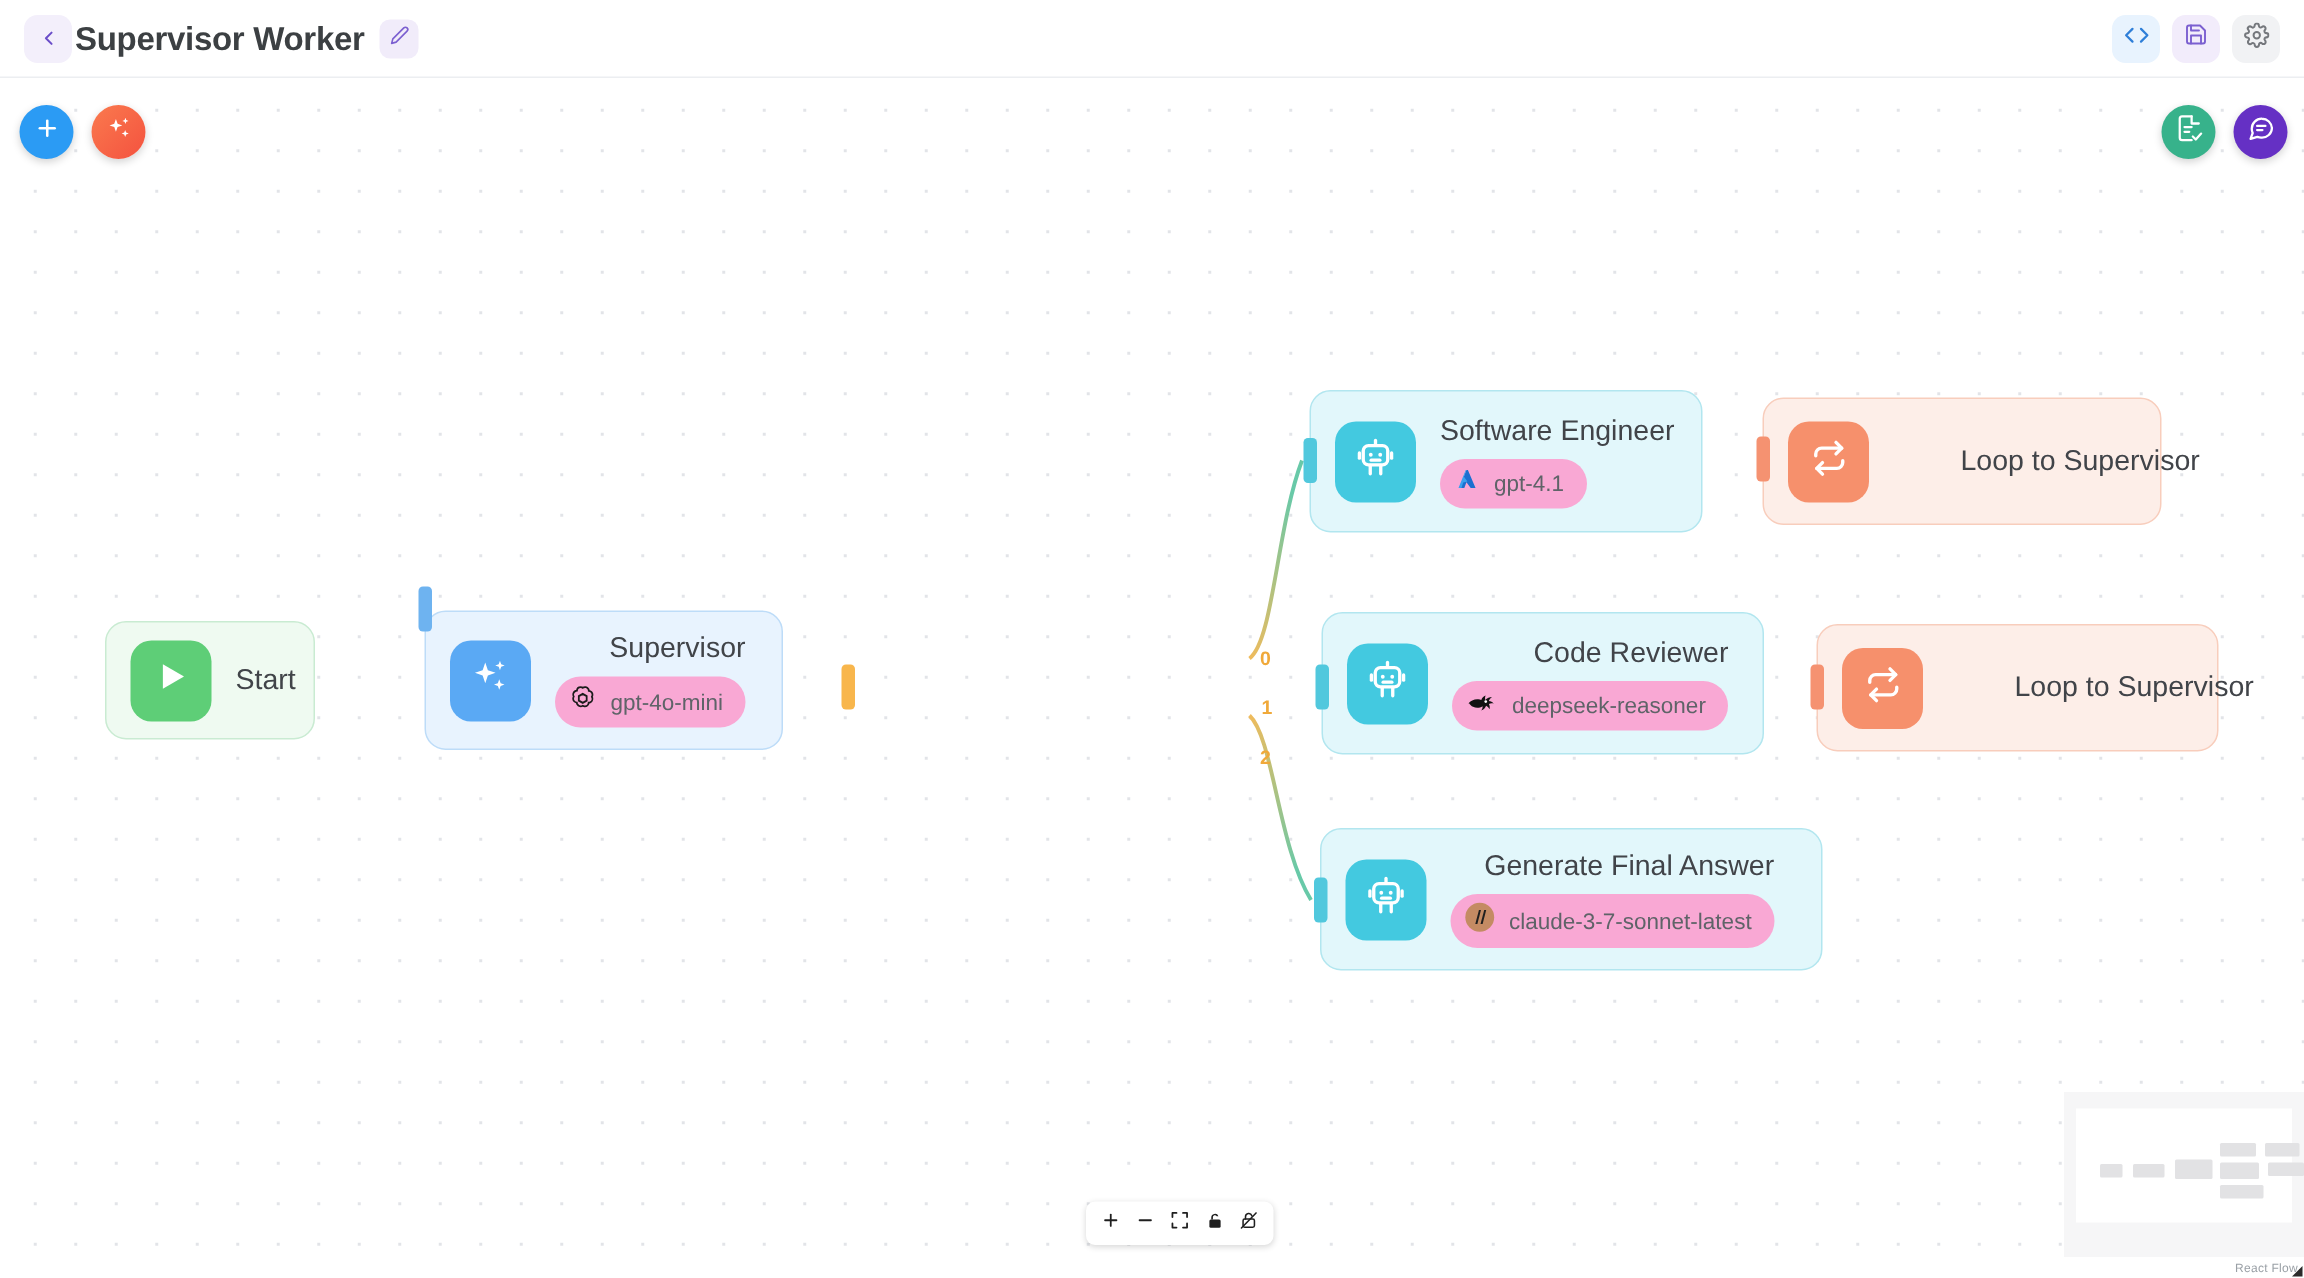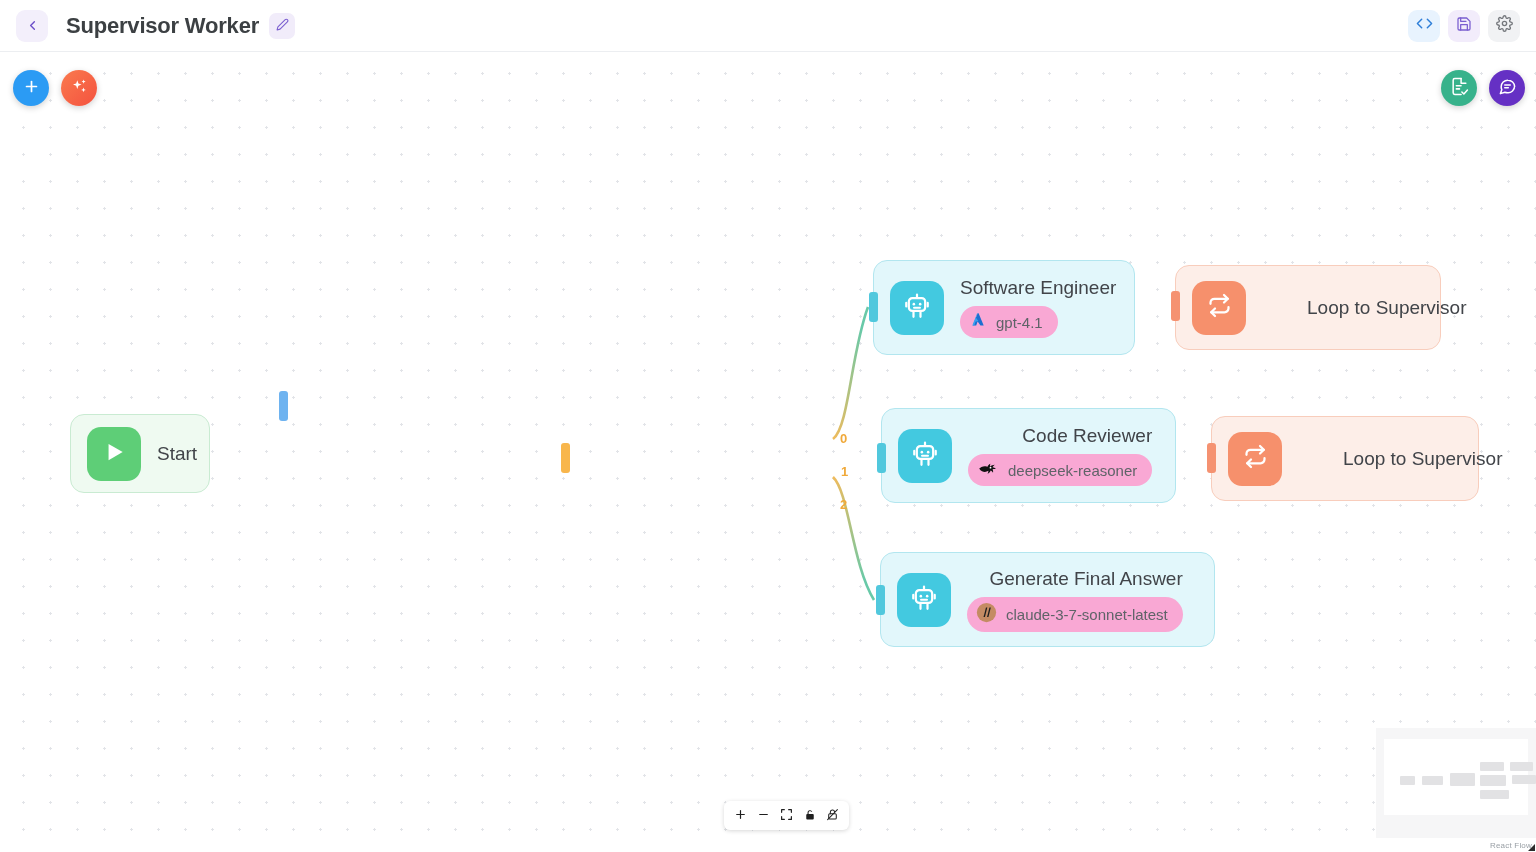--- a/index.html
+++ b/index.html
@@ -22,21 +22,21 @@
   }
   .back-btn {
     width: 32px; height: 32px; border-radius: 9px;
     background: #f3effb;
     display: flex; align-items: center; justify-content: center;
     cursor: pointer; flex: none;
   }
   .back-btn svg { display:block; }
   .page-title {
     font-size: 22px; font-weight: 600; color: #3c4043;
-    margin-left: 18px; letter-spacing: -0.2px;
+    margin-left: 2px; letter-spacing: -0.2px;
     white-space: nowrap;
   }
   .edit-btn {
     width: 26px; height: 26px; border-radius: 7px;
     background: #f1ecfa;
     display: flex; align-items: center; justify-content: center;
     margin-left: 10px; cursor: pointer; flex: none;
   }
   .header-spacer { flex: 1 1 auto; }
   .hdr-icons { display: flex; align-items: center; gap: 8px; }
@@ -334,20 +334,43 @@
         <svg width="26" height="26" viewBox="0 0 24 24" fill="#ffffff">
           <path d="M7 4.5 20 12 7 19.5z"></path>
         </svg>
       </span>
     </div>
     <div class="node-body">
       <div class="node-title">Start</div>
     </div>
   </div>
 
+  <div class="node n-blue" id="node-supervisor">
+    <div class="node-icon">
+      <span>
+        <svg width="28" height="28" viewBox="0 0 24 24" fill="#ffffff">
+          <path d="M9 4 10.5 8.4 14.9 9.9 10.5 11.4 9 15.8 7.5 11.4 3.1 9.9 7.5 8.4z"></path>
+          <path d="M17.4 3 18.1 5 20.1 5.7 18.1 6.4 17.4 8.4 16.7 6.4 14.7 5.7 16.7 5z"></path>
+          <path d="M17 13.6 17.8 15.8 20 16.6 17.8 17.4 17 19.6 16.2 17.4 14 16.6 16.2 15.8z"></path>
+        </svg>
+      </span>
+    </div>
+    <div class="node-body">
+      <div class="node-title">Supervisor</div>
+      <div class="model-pill">
+        <span>
+          <svg width="19" height="19" viewBox="0 0 24 24" fill="none" stroke="#1b1b1b" stroke-width="1.5">
+            <path d="M12 3.2c1.6-1.1 3.7-.6 4.7 1 .3.5.4 1 .4 1.5 1.8.1 3.2 1.6 3.1 3.4 0 .6-.2 1.1-.5 1.6.9 1.6.4 3.6-1.2 4.6-.5.3-1 .4-1.5.4-.1 1.8-1.6 3.2-3.4 3.1-.6 0-1.1-.2-1.6-.5-1.6.9-3.6.4-4.6-1.2-.3-.5-.4-1-.4-1.5-1.8-.1-3.2-1.6-3.1-3.4 0-.6.2-1.1.5-1.6-.9-1.6-.4-3.6 1.2-4.6.5-.3 1-.4 1.5-.4.1-1.7 1.5-3 3.2-3 .6 0 1.2.2 1.7.6z"></path>
+            <path d="M12 8.3 15.3 10.2 15.3 14 12 15.9 8.7 14 8.7 10.2z"></path>
+          </svg>
+        </span>
+        <span class="model-name">gpt-4o-mini</span>
+      </div>
+    </div>
+  </div>
 
 
   <div class="node n-cyan" id="node-engineer">
     <div class="node-icon">
       <span>
         <svg width="28" height="28" viewBox="0 0 24 24" fill="none" stroke="#ffffff" stroke-width="1.9" stroke-linecap="round" stroke-linejoin="round">
           <line x1="12" y1="2.3" x2="12" y2="5"></line>
           <rect x="5" y="5.2" width="14" height="11" rx="3"></rect>
           <circle cx="9.3" cy="10.4" r="1.1" fill="#ffffff" stroke="none"></circle>
           <circle cx="14.7" cy="10.4" r="1.1" fill="#ffffff" stroke="none"></circle>

